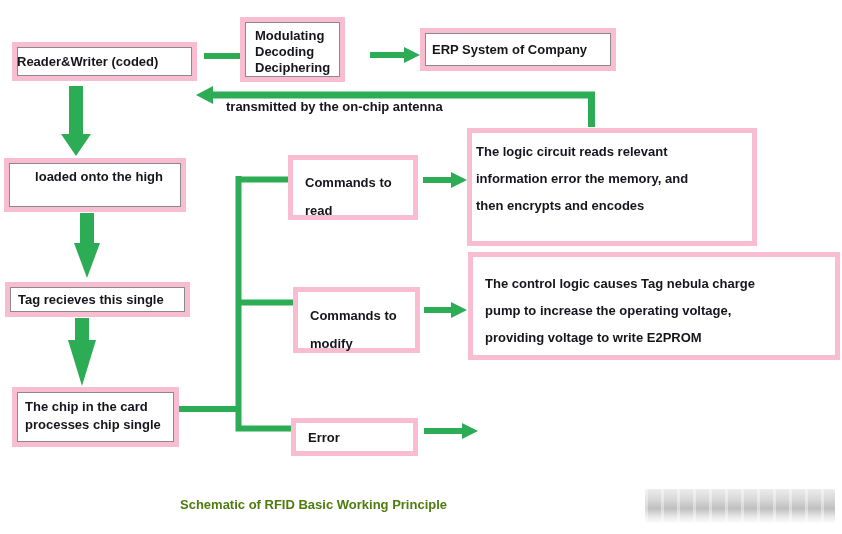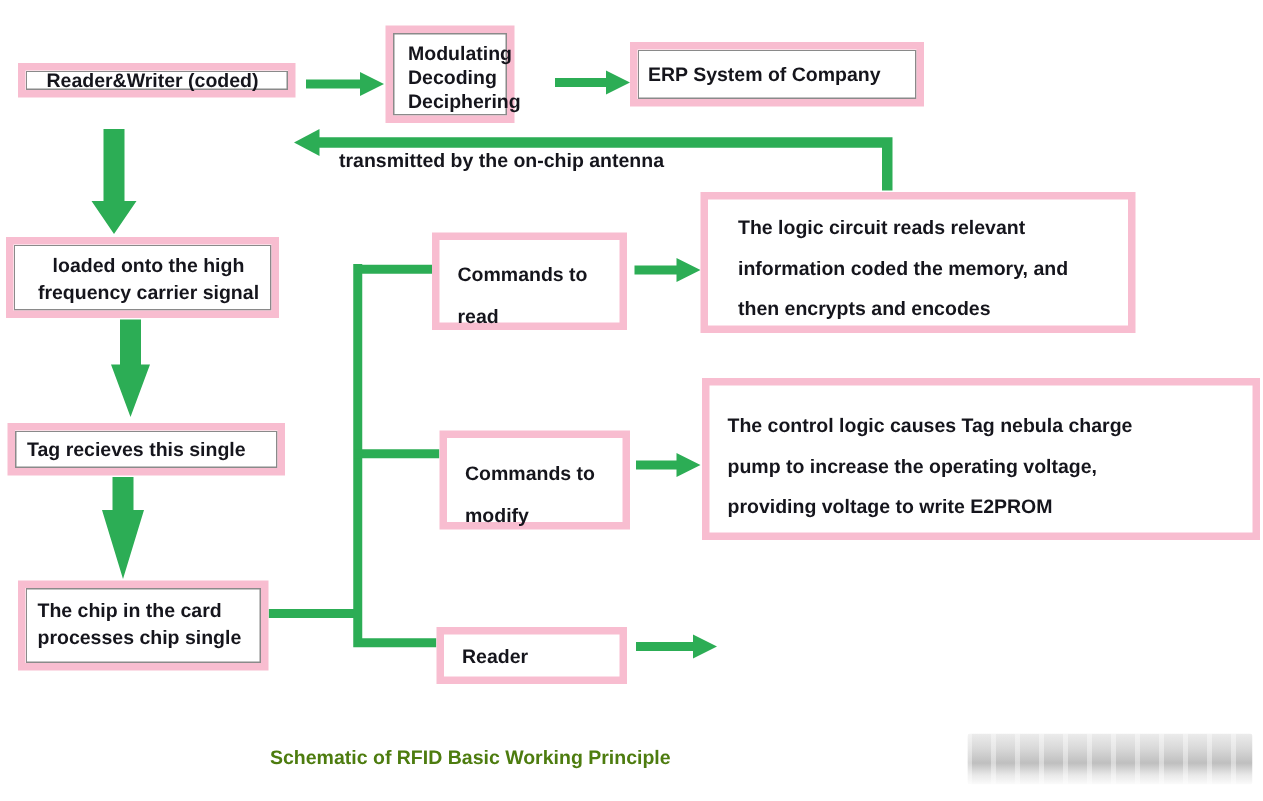--- a/index.html
+++ b/index.html
@@ -54,37 +54,36 @@
 
     <path class="wire" d="M591.5,127 L591.5,95 L212,95" stroke-width="7"></path>
     <polygon class="arrow" points="213,86 213,104 196,95"></polygon>
 
     <path class="wire" d="M238.5,176 L238.5,428.5 L291,428.5" stroke-width="6"></path>
     <path class="wire" d="M236,179.5 L288,179.5" stroke-width="6"></path>
     <path class="wire" d="M236,302.5 L293,302.5" stroke-width="6"></path>
     <path class="wire" d="M179,409 L236,409" stroke-width="6"></path>
   </svg>
 
-  <div class="pbox inner vcenter" style="left:12px;top:42px;width:185px;height:23px;padding-left:14px;">
+  <div class="pbox inner vcenter" style="left:12px;top:42px;width:185px;height:39px;padding-left:0;">
     <span>Reader&amp;Writer (coded)</span>
   </div>
 
-  <div class="pbox inner" style="left:257px;top:17px;width:86px;height:65px;padding:6px 0 0 10px;line-height:16px;">
+  <div class="pbox inner" style="left:240px;top:17px;width:105px;height:65px;padding:6px 0 0 10px;line-height:16px;">
     <span class="l">Modulating</span>
     <span class="l">Decoding</span>
     <span class="l">Deciphering</span>
   </div>
 
   <div class="pbox inner vcenter" style="left:420px;top:28px;width:196px;height:43px;padding-left:7px;">
     <span>ERP System of Company</span>
   </div>
 
   <div class="pbox inner" style="left:4px;top:158px;width:182px;height:54px;padding:5px 0 0 8px;line-height:18px;text-align:center;">
     <span class="l">loaded onto the high</span>
-    <span class="l">frequency carrier signal</span>
   </div>
 
   <div class="pbox inner vcenter" style="left:5px;top:282px;width:185px;height:35px;padding-left:8px;">
     <span>Tag recieves this single</span>
   </div>
 
   <div class="pbox inner" style="left:12px;top:387px;width:167px;height:60px;padding:6px 0 0 8px;line-height:18px;">
     <span class="l">The chip in the card</span>
     <span class="l">processes chip single</span>
   </div>
@@ -93,26 +92,26 @@
     <span class="l">Commands to</span>
     <span class="l">read</span>
   </div>
 
   <div class="pbox" style="left:293px;top:287px;width:127px;height:66px;padding:10px 0 0 12px;line-height:28px;">
     <span class="l">Commands to</span>
     <span class="l">modify</span>
   </div>
 
   <div class="pbox vcenter" style="left:291px;top:418px;width:127px;height:38px;padding-left:12px;">
-    <span>Reader</span>
+    <span>Error</span>
   </div>
 
-  <div class="pbox" style="left:467px;top:128px;width:290px;height:94px;padding:5px 0 0 20px;line-height:27px;">
+  <div class="pbox" style="left:467px;top:128px;width:290px;height:118px;padding:5px 0 0 4px;line-height:27px;">
     <span class="l">The logic circuit reads relevant</span>
-    <span class="l">information coded the memory, and</span>
+    <span class="l">information error the memory, and</span>
     <span class="l">then encrypts and encodes</span>
   </div>
 
   <div class="pbox" style="left:468px;top:252px;width:372px;height:108px;padding:13px 0 0 12px;line-height:27px;">
     <span class="l">The control logic causes Tag nebula charge</span>
     <span class="l">pump to increase the operating voltage,</span>
     <span class="l">providing voltage to write E2PROM</span>
   </div>
 
 

